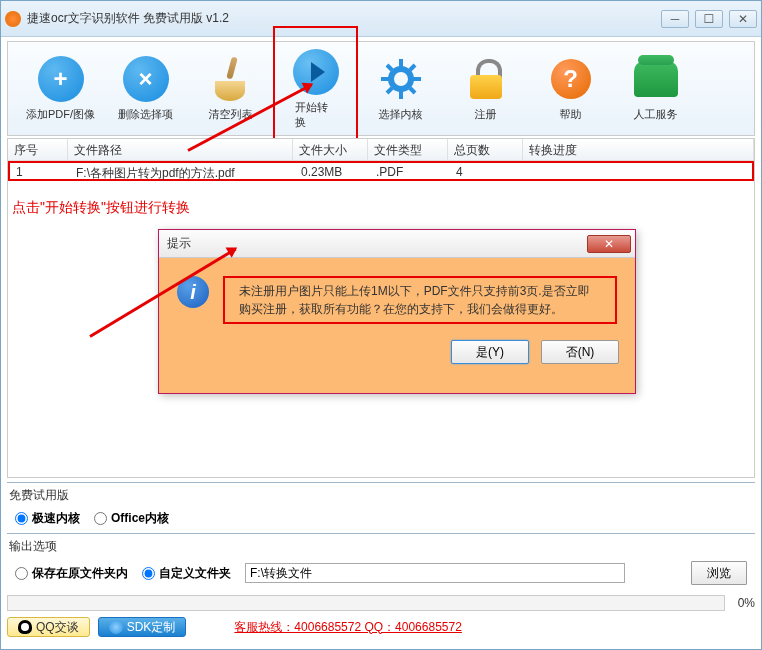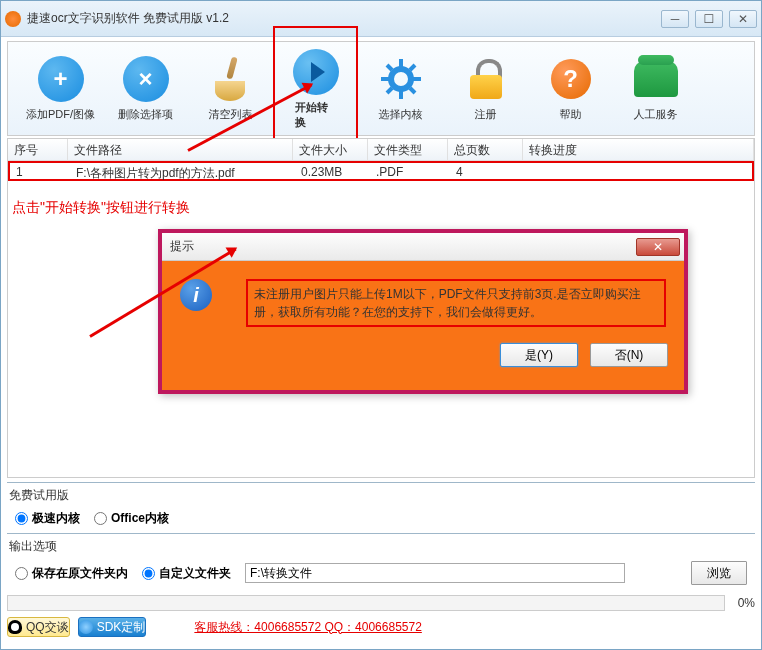--- a/index.html
+++ b/index.html
@@ -11,21 +11,21 @@
 .titlebar-icon { width: 16px; height: 16px; background: radial-gradient(circle,#ff8c3a,#e66a00); border-radius: 50%; margin-right: 6px; }
 .titlebar-text { flex: 1; color: #333; }
 .win-controls { display: flex; gap: 6px; }
 .win-btn { width: 28px; height: 18px; border: 1px solid #9ab7cf; background: linear-gradient(#f0f7fd,#d5e6f4); display: flex; align-items: center; justify-content: center; color: #555; border-radius: 2px; cursor: pointer; }
 .win-btn.close { color: #555; }
 
 .toolbar { height: 95px; background: linear-gradient(#fafdff,#eaf3fb); display: flex; align-items: center; padding: 6px 10px; gap: 0; border: 1px solid #ccc; margin: 4px 6px 0 6px; }
 .tool-item { display: flex; flex-direction: column; align-items: center; width: 85px; gap: 4px; cursor: pointer; }
 .tool-icon { width: 48px; height: 48px; display: flex; align-items: center; justify-content: center; }
 .tool-label { color: #333; font-size: 11px; }
-.tool-item.highlighted { border: 2px solid #e60000; padding: 20px; font-weight: bold; }
+.tool-item.highlighted { border: 2px solid #e60000; padding: 20px; }
 
 .icon-circle-blue { width: 46px; height: 46px; border-radius: 50%; background: radial-gradient(circle at 35% 30%, #5db8f0, #1a8de0); display: flex; align-items: center; justify-content: center; color: #fff; font-size: 24px; font-weight: bold; }
 .icon-broom { width: 40px; height: 44px; position: relative; }
 .icon-broom::before { content:""; position:absolute; top:0; left:18px; width:6px; height:22px; background: linear-gradient(#d4a86a,#b08540); border-radius: 3px; transform: rotate(15deg); }
 .icon-broom::after { content:""; position:absolute; bottom:0; left:4px; width:30px; height:20px; background: linear-gradient(#f5d590,#d8a840); border-radius: 0 0 50% 50%; }
 .icon-play { width: 46px; height: 46px; border-radius: 50%; background: radial-gradient(circle at 35% 30%, #6ac0f2, #1a8de0); display: flex; align-items: center; justify-content: center; }
 .icon-play::after { content:""; border-left: 14px solid #0a5a9e; border-top: 10px solid transparent; border-bottom: 10px solid transparent; margin-left: 4px; }
 .icon-gear { width: 44px; height: 44px; position: relative; }
 .icon-gear svg { width:44px; height:44px; }
 .icon-lock { width: 36px; height: 40px; position: relative; }
@@ -50,27 +50,27 @@
 .td-seq { width: 60px; }
 .td-path { width: 225px; }
 .td-size { width: 75px; }
 .td-type { width: 80px; }
 .td-pages { width: 75px; }
 
 .annotation1 { position: absolute; top: 60px; left: 4px; color: #e60000; font-size: 14px; }
 .arrow1 { position: absolute; top: 10px; left: 180px; width: 140px; height: 3px; background: #e60000; transform: rotate(-28deg); transform-origin: left; }
 .arrow1::after { content:""; position:absolute; right:-2px; top:-5px; border-left:10px solid #e60000; border-top:6px solid transparent; border-bottom:6px solid transparent; }
 
-.dialog { position: absolute; top: 90px; left: 150px; width: 530px; height: 165px; background: #f97316; border: 4px solid #be185d; box-shadow: 2px 2px 8px rgba(0,0,0,0.25); }
+.dialog { position: absolute; top: 90px; left: 150px; width: 478px; height: 165px; background: #fdba74; border: 1px solid #be185d; box-shadow: 2px 2px 8px rgba(0,0,0,0.25); }
 .dialog-titlebar { height: 28px; background: linear-gradient(#fdfdfd,#eaeaea); display: flex; align-items: center; padding: 0 4px; border-bottom: 1px solid #ccc; }
 .dialog-title { flex:1; color:#333; padding-left:4px; }
 .dialog-close { width: 44px; height: 18px; background: linear-gradient(#e89a90,#c94a3a); border: 1px solid #a03528; border-radius: 2px; display:flex; align-items:center; justify-content:center; color:#fff; cursor:pointer; }
 .dialog-body { padding: 18px 18px 8px 18px; display:flex; gap:14px; }
 .dialog-icon { width: 32px; height: 32px; border-radius: 50%; background: radial-gradient(circle at 35% 30%, #5aa0e8,#1a60c0); display:flex; align-items:center; justify-content:center; color:#fff; font-size:20px; font-weight:bold; font-style: italic; flex-shrink:0; }
-.dialog-msg { border: 2px solid #e60000; padding: 4px 6px; color: #333; line-height: 1.5; margin-left: 20px; }
+.dialog-msg { border: 2px solid #e60000; padding: 4px 14px; color: #333; line-height: 1.5; }
 .dialog-buttons { display:flex; justify-content:flex-end; gap:12px; padding: 8px 16px 14px 0; }
 .dialog-btn { width: 78px; height: 24px; background: linear-gradient(#fdfdfd,#e8e8e8); border: 1px solid #999; border-radius: 2px; cursor:pointer; }
 .dialog-btn.default { border: 1px solid #3a8ed8; box-shadow: 0 0 2px #5aa0e8; }
 
 .annotation2 { position: absolute; top: 288px; left: 62px; color: #e60000; font-size: 14px; }
 .arrow2 { position: absolute; top: 196px; left: 82px; width: 170px; height: 3px; background: #e60000; transform: rotate(-31deg); transform-origin: left; }
 .arrow2::after { content:""; position:absolute; right:-2px; top:-5px; border-left:10px solid #e60000; border-top:6px solid transparent; border-bottom:6px solid transparent; }
 
 .settings { margin: 4px 6px 0 6px; }
 .setting-group { border-top: 1px solid #9fb7c9; padding: 4px 2px; }
@@ -78,21 +78,21 @@
 .setting-row { display:flex; align-items:center; gap: 14px; padding: 2px 6px; }
 .radio-opt { display:flex; align-items:center; gap:4px; }
 .output-field { width: 380px; height: 20px; border: 1px solid #aaa; padding: 2px 4px; background:#fff; }
 .browse-btn { margin-left: auto; width: 56px; height: 24px; background: linear-gradient(#fdfdfd,#e8e8e8); border: 1px solid #999; border-radius: 1px; cursor:pointer; }
 
 .progress { margin: 4px 6px 0 6px; display:flex; align-items:center; gap:6px; }
 .progress-bar { flex:1; height: 16px; background:#f4f4f4; border:1px solid #ccc; }
 .progress-text { color:#333; width:24px; text-align:right; }
 
 .footer { margin: 6px 6px 0 6px; display:flex; align-items:center; gap:8px; }
-.footer-btn { height: 20px; padding: 0 0; border-radius: 3px; display:flex; align-items:center; gap:4px; cursor:pointer; color:#333; }
+.footer-btn { height: 20px; padding: 0 10px; border-radius: 3px; display:flex; align-items:center; gap:4px; cursor:pointer; color:#333; }
 .footer-btn.qq { background: linear-gradient(#fff8d8,#ffe990); border:1px solid #d8b840; }
 .footer-btn.sdk { background: linear-gradient(#5ab0e8,#1a80d0); border:1px solid #1a70c0; color:#fff; }
 .penguin { width:14px; height:14px; background: #000; border-radius: 50% 50% 40% 40%; position:relative; }
 .penguin::after { content:""; position:absolute; top:3px; left:3px; width:8px; height:8px; background:#fff; border-radius:50%; }
 .globe { width:14px; height:14px; border-radius:50%; background: radial-gradient(circle,#8fd0ff,#2a90e0); }
 .hotline { color:#e60000; text-decoration: underline; margin-left: 40px; }
 </style>
 </head>
 <body>
 

